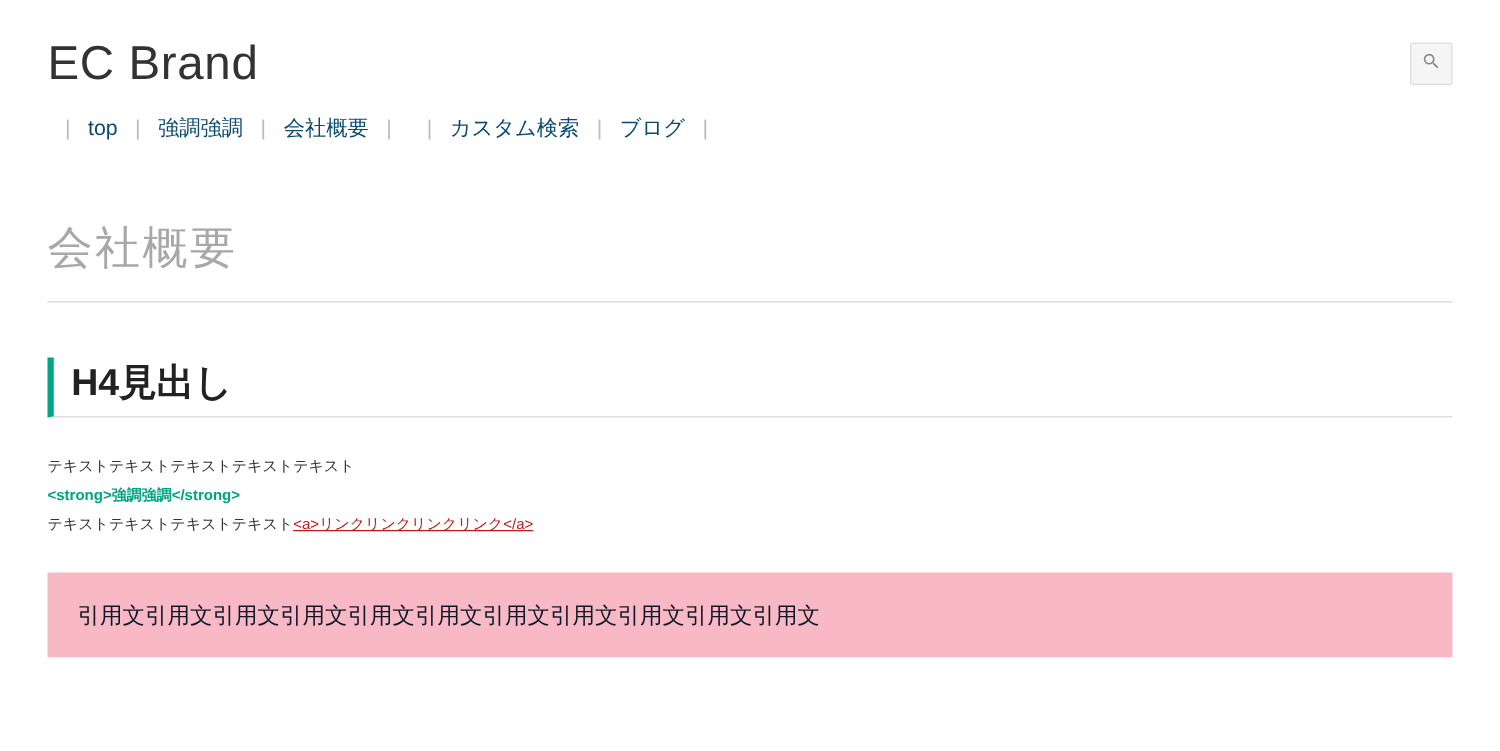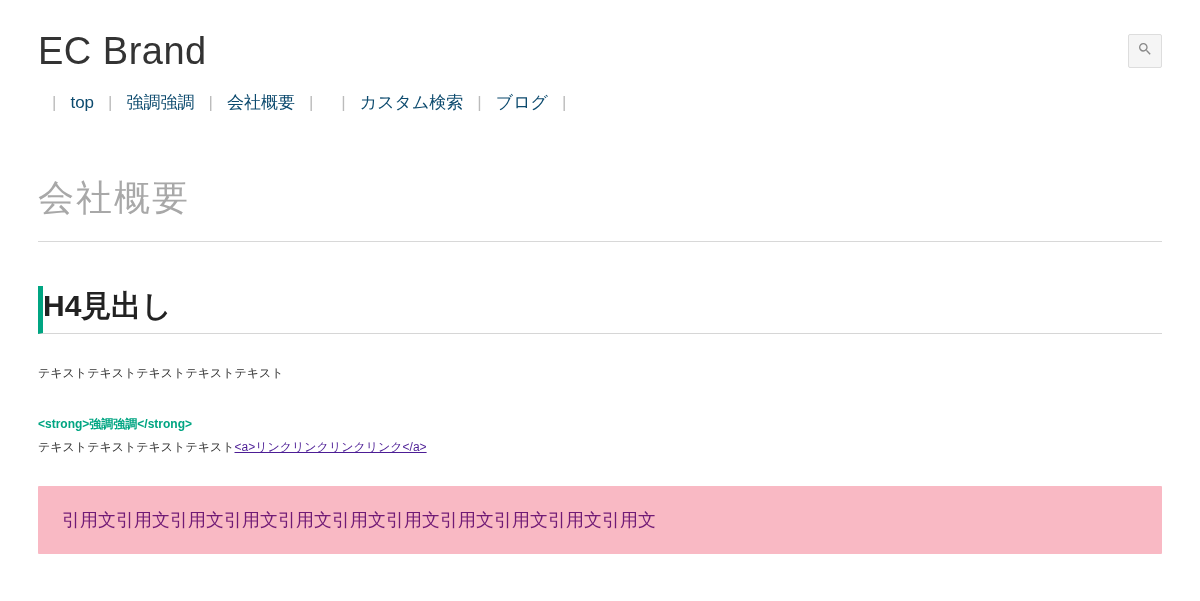--- a/index.html
+++ b/index.html
@@ -14,25 +14,25 @@
   .search-btn { width:34px; height:34px; background:#f5f5f5; border:1px solid #ddd; border-radius:2px; display:flex; align-items:center; justify-content:center; cursor:pointer; }
   .search-btn svg { width:16px; height:16px; fill:#888; }
   nav.main-nav { margin-top: 18px; font-size:17px; color:#444; }
   .nav-list { display:flex; align-items:center; flex-wrap:wrap; }
   .nav-sep { color:#bbb; font-weight:300; padding:0 14px; }
   .nav-item { color:#0c4a6e; cursor:pointer; }
   .content { margin-top: 60px; }
   h2.page-title { font-size: 36px; font-weight: 300; color:#a8a8a8; letter-spacing:2px; padding-bottom:18px; }
   hr.title-rule { border:none; border-top:1px solid #d8d8d8; }
   .section { margin-top: 44px; }
-  h4.h4 { font-size: 30px; font-weight: 600; color:#222; border-left:5px solid #00a582; padding-bottom:6px; border-bottom:1px solid #d6d6d6;margin-top:40px; }
+  h4.h4 { font-size: 30px; font-weight: 600; color:#222; border-left:5px solid #00a582; padding-left:14px; padding-bottom:6px; border-bottom:1px solid #d6d6d6;margin-top:40px; }
   .body-text { margin-top: 28px; font-size:12px; line-height:1.9; word-break:break-all; }
-  .strong-demo { color:#00a582; font-weight:700;margin-top:28px; }
-  .link-demo { color:#4c1d95; text-decoration: underline; cursor:pointer; }
-  blockquote.quote { margin-top: 28px; background:#f9b9c4; color:#701a75; font-size:18px; padding:22px 24px; border-radius:1px; }
+  .strong-demo { color:#00a582; font-weight:700; }
+  .link-demo { color:#b91c1c; text-decoration: underline; cursor:pointer; }
+  blockquote.quote { margin-top: 28px; background:#f9b9c4; color:#0f172a; font-size:18px; padding:22px 24px; border-radius:1px; }
 </style>
 </head>
 <body>
 
 <div class="page">
   <div class="header-row">
     <div class="brand">EC Brand</div>
     <div class="search-wrap">
       <div class="search-btn">
         <span>

